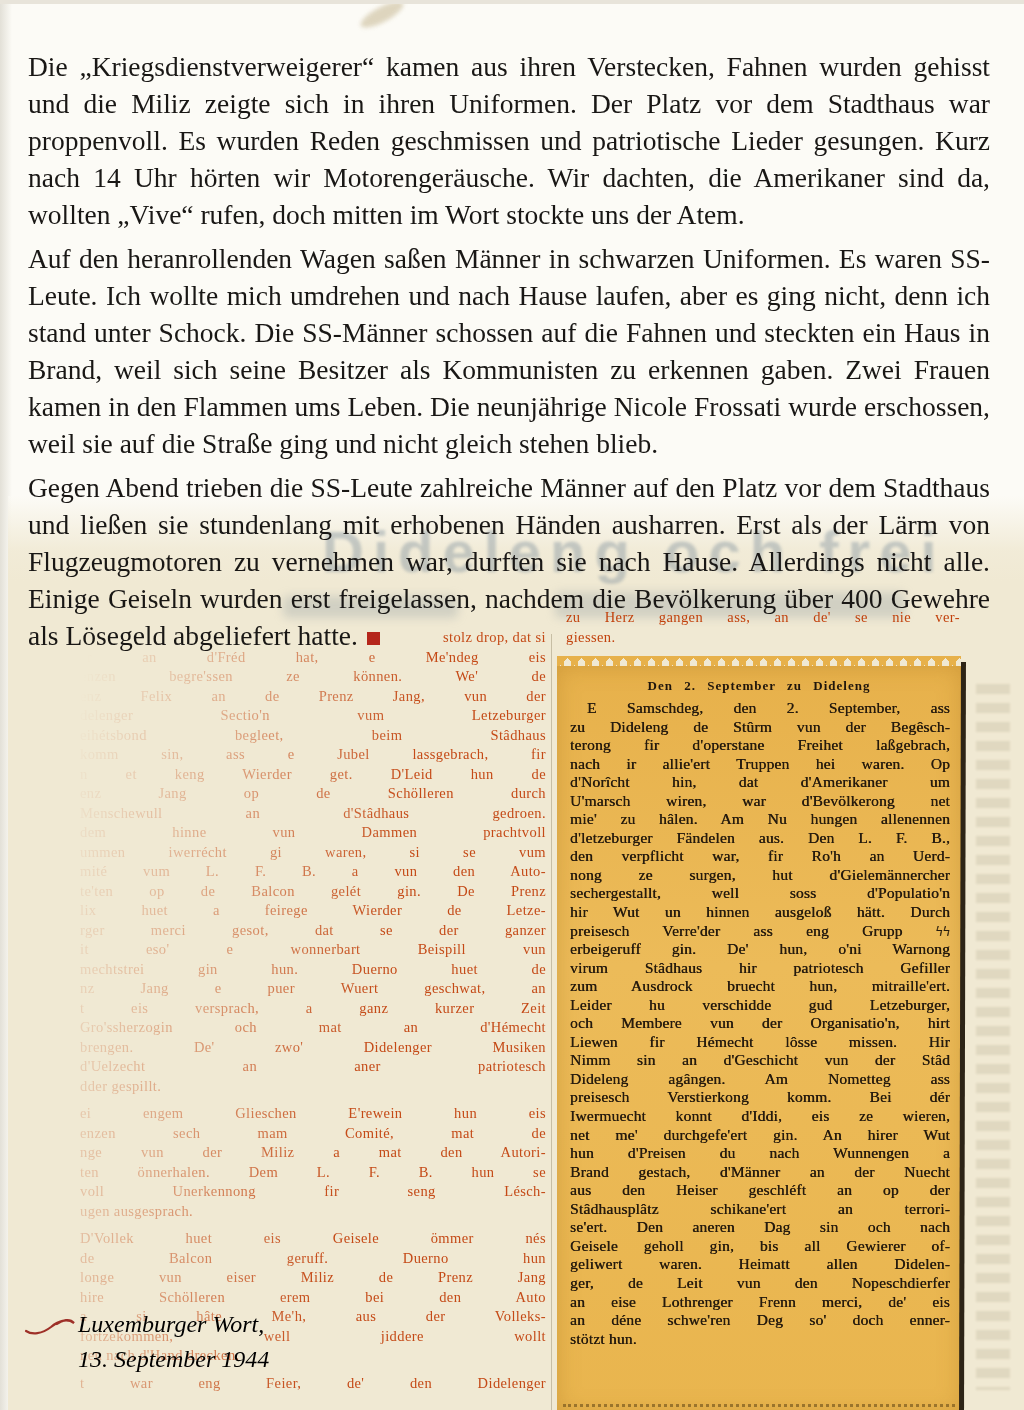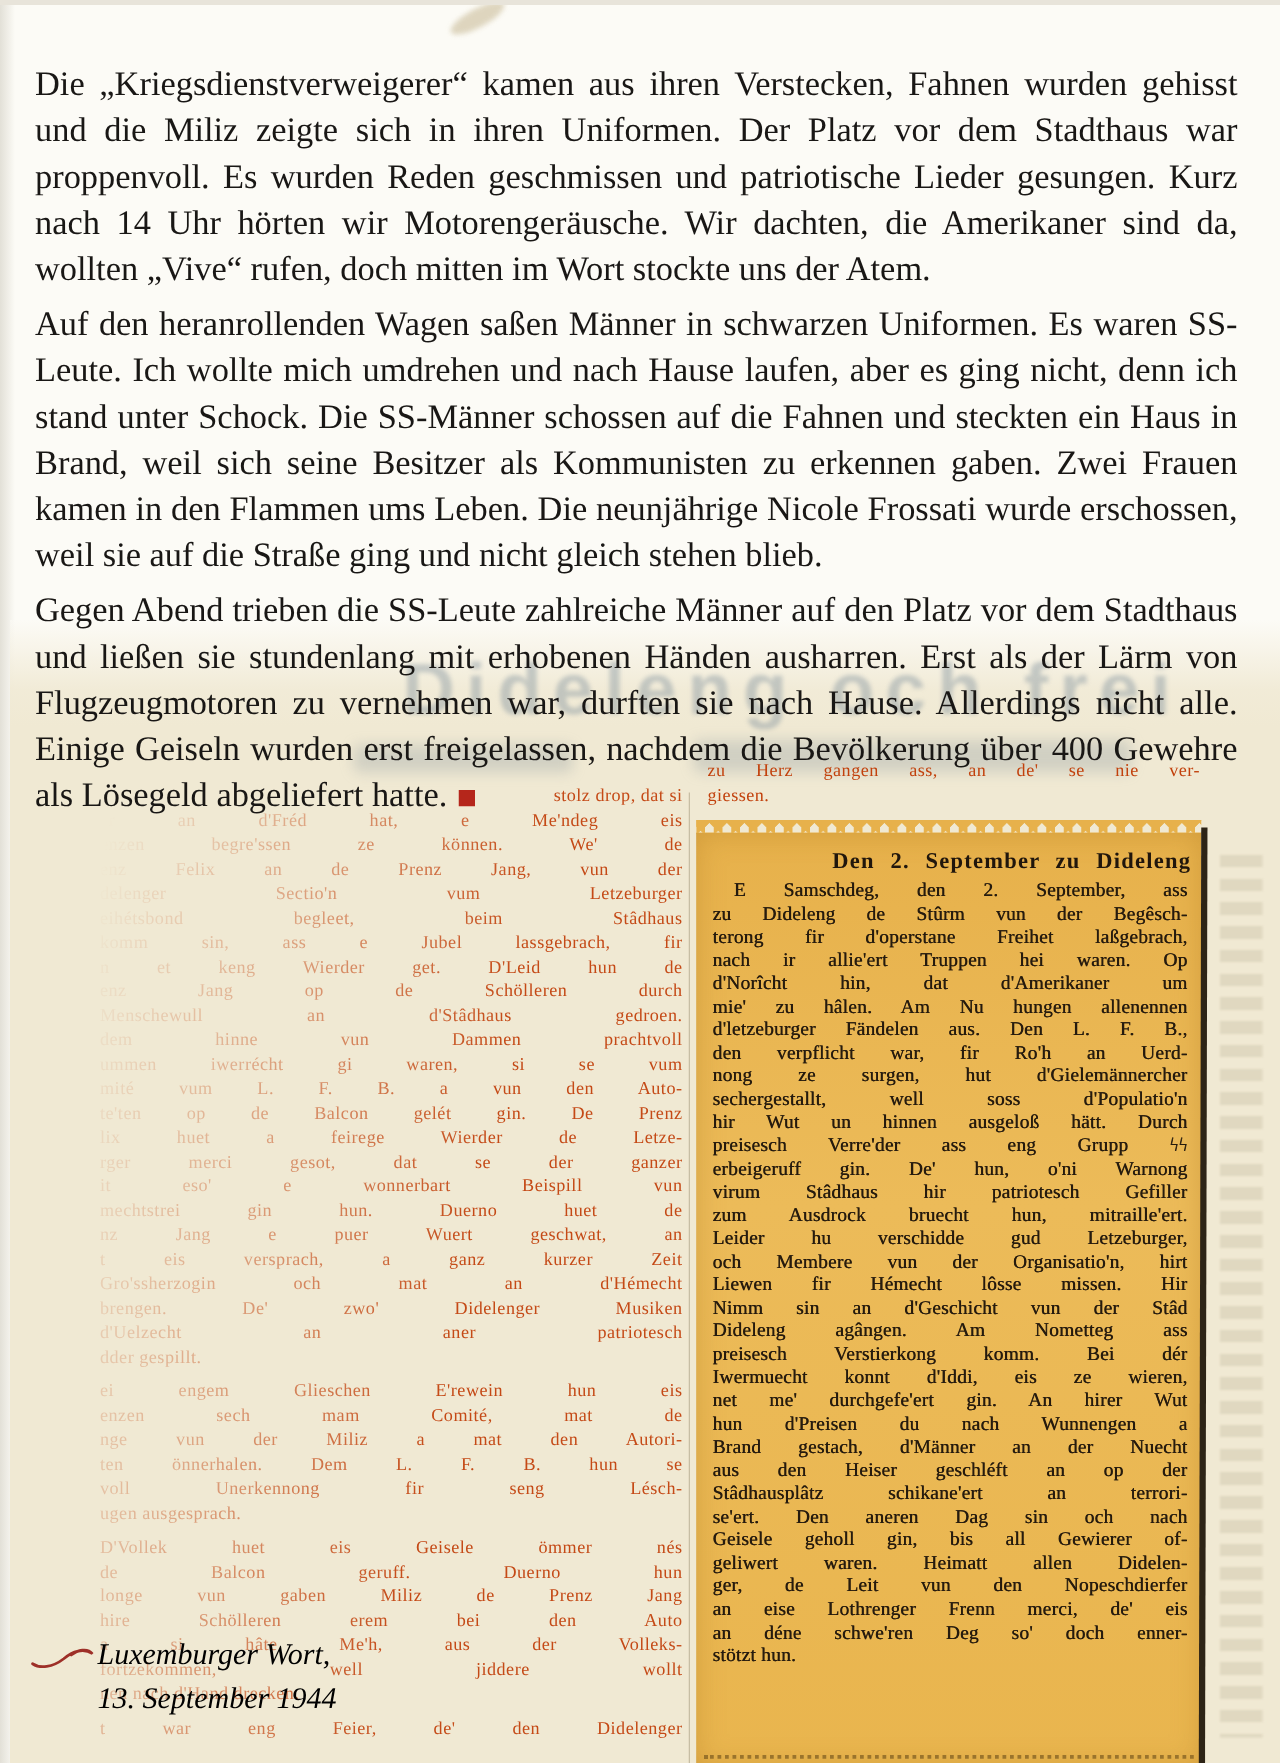--- a/index.html
+++ b/index.html
@@ -41,21 +41,21 @@
                background:rgba(158,148,118,.5);}
   
   .clipping{position:absolute;left:557px;top:662px;width:404px;height:748px;z-index:3;
             background:linear-gradient(to bottom,#e7b14b,#ecbb59 40%,#e9b54e);
             box-shadow:inset 0 0 22px rgba(165,115,28,.35);}
   .torn-top{position:absolute;left:557px;top:652px;width:404px;height:11px;z-index:3;
             background:linear-gradient(135deg,#e7b14b 50%,transparent 50%) 0 0/14px 11px repeat-x,
                        linear-gradient(-135deg,#e7b14b 50%,transparent 50%) 7px 0/14px 11px repeat-x;}
   .clipping::after{content:"";position:absolute;left:6px;right:6px;bottom:7px;
                    border-top:3px dotted rgba(95,68,20,.55);}
-  .clip-headline{margin:12px 8px 5px 8px;text-align:right;font-weight:bold;font-size:18px;
+  .clip-headline{margin:12px 8px 5px 8px;text-align:center;font-weight:bold;font-size:13px;
                  letter-spacing:1px;word-spacing:7px;color:#20160c;}
   .clip-body{margin:1px 11px 0 13px;font-size:15.5px;line-height:18.55px;letter-spacing:.2px;
              color:#261b0e;text-shadow:.35px 0 0 currentColor;
              font-family:"Liberation Serif","DejaVu Serif","DejaVu Sans",serif;}
   .clip-body > div{text-align:justify;text-align-last:justify;height:18.55px;overflow:hidden;}
   .clip-body > div.ind{padding-left:17px;}
   .clip-body > div.end{text-align-last:left;}
   .clip-right-edge{position:absolute;left:960px;top:658px;width:5px;height:752px;z-index:4;
                    background:#2d2416;transform:rotate(.15deg);}
   .right-ghost{position:absolute;left:976px;top:680px;width:34px;bottom:24px;z-index:2;
@@ -111,21 +111,21 @@
       <div>d'Uelzecht an aner patriotesch</div>
       <div class="end">dder gespillt.</div>
       <div>ei engem Glieschen E'rewein hun eis</div>
       <div>enzen sech mam Comité, mat de</div>
       <div>nge vun der Miliz a mat den Autori-</div>
       <div>ten önnerhalen. Dem L. F. B. hun se</div>
       <div>voll Unerkennong fir seng Lésch-</div>
       <div class="end">ugen ausgesprach.</div>
       <div>D'Vollek huet eis Geisele ömmer nés</div>
       <div>de Balcon geruff. Duerno hun</div>
-      <div>longe vun gaben Miliz de Prenz Jang</div>
+      <div>longe vun eiser Miliz de Prenz Jang</div>
       <div>hire Schölleren erem bei den Auto</div>
       <div>a si hâte Me'h, aus der Volleks-</div>
       <div>fortzekommen, well jiddere wollt</div>
       <div class="end">nen nach d'Hand drecken.</div>
       <div>t war eng Feier, de' den Didelenger</div>
     </div>
 
   <div class="col-divider"></div>
 
   <div class="faded faded-right">
@@ -135,20 +135,21 @@
 
   <div class="torn-top"></div>
   <div class="clipping">
     <div class="clip-headline">Den 2. September zu Dideleng</div>
     <div class="clip-body">
         <div class="ind">E Samschdeg, den 2. September, ass</div>
         <div>zu Dideleng de Stûrm vun der Begêsch-</div>
         <div>terong fir d'operstane Freihet laßgebrach,</div>
         <div>nach ir allie'ert Truppen hei waren. Op</div>
         <div>d'Norîcht hin, dat d'Amerikaner um</div>
+        <div>U'marsch wiren, war d'Bevölkerong net</div>
         <div>mie' zu hâlen. Am Nu hungen allenennen</div>
         <div>d'letzeburger Fändelen aus. Den L. F. B.,</div>
         <div>den verpflicht war, fir Ro'h an Uerd-</div>
         <div>nong ze surgen, hut d'Gielemännercher</div>
         <div>sechergestallt, well soss d'Populatio'n</div>
         <div>hir Wut un hinnen ausgeloß hätt. Durch</div>
         <div>preisesch Verre'der ass eng Grupp ϟϟ</div>
         <div>erbeigeruff gin. De' hun, o'ni Warnong</div>
         <div>virum Stâdhaus hir patriotesch Gefiller</div>
         <div>zum Ausdrock bruecht hun, mitraille'ert.</div>

